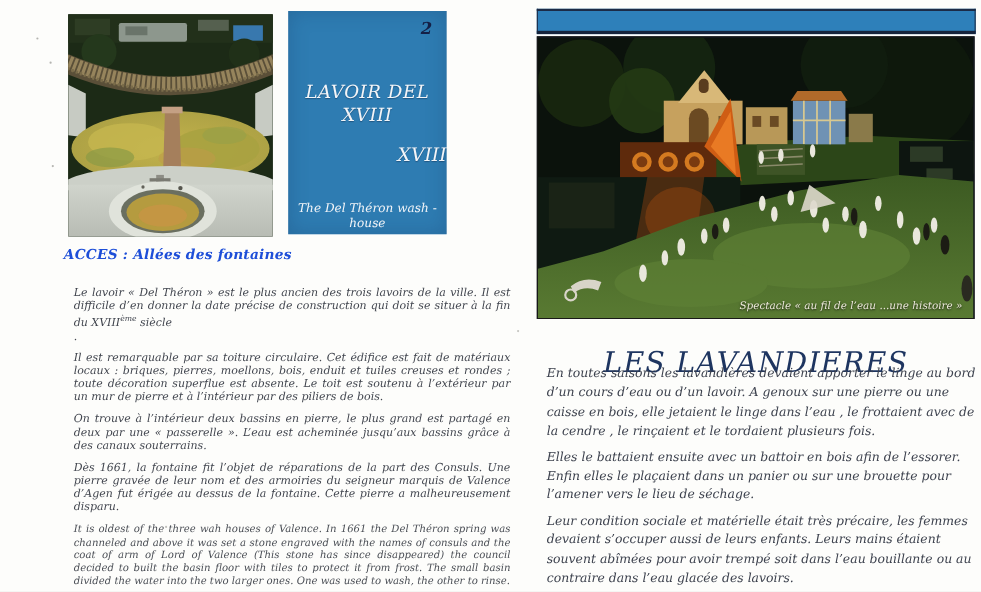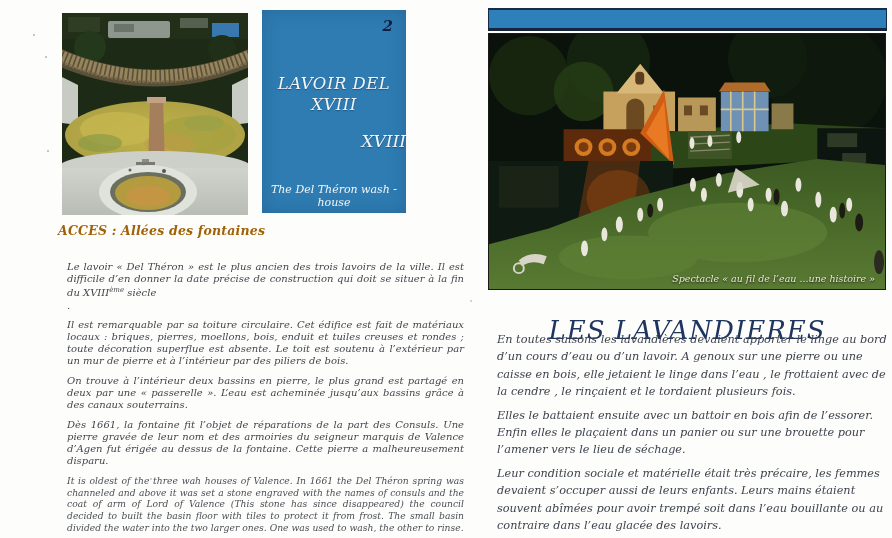--- a/index.html
+++ b/index.html
@@ -40,21 +40,21 @@
     font-size: 16.5px; letter-spacing: .5px; line-height: 1.25;
     text-shadow: 0 1px 1px rgba(10,30,60,.4);
   }
   .title-box .ttl1 { margin-top: 64px; }
   .title-box .century { font-size: 17px; margin-top: 16px; text-shadow: 0 1px 1px rgba(10,30,60,.4); text-align: right; }
   .title-box .subtitle { font-size: 11px; margin-top: 32px; padding: 0 6px; }
 
   .access-line {
     position: absolute; left: 58px; top: 223px;
     font-size: 12.5px; font-weight: bold; font-style: italic;
-    color: #a16207; letter-spacing: .2px;
+    color: #1d4ed8; letter-spacing: .2px;
   }
 
   .left-text {
     position: absolute; left: 67px; top: 261px; width: 397px;
     font-style: italic;
     color: #41454e;
     font-size: 10px; line-height: 1.23;
     text-align: justify;
   }
   .left-text p { margin-bottom: 7px; }

